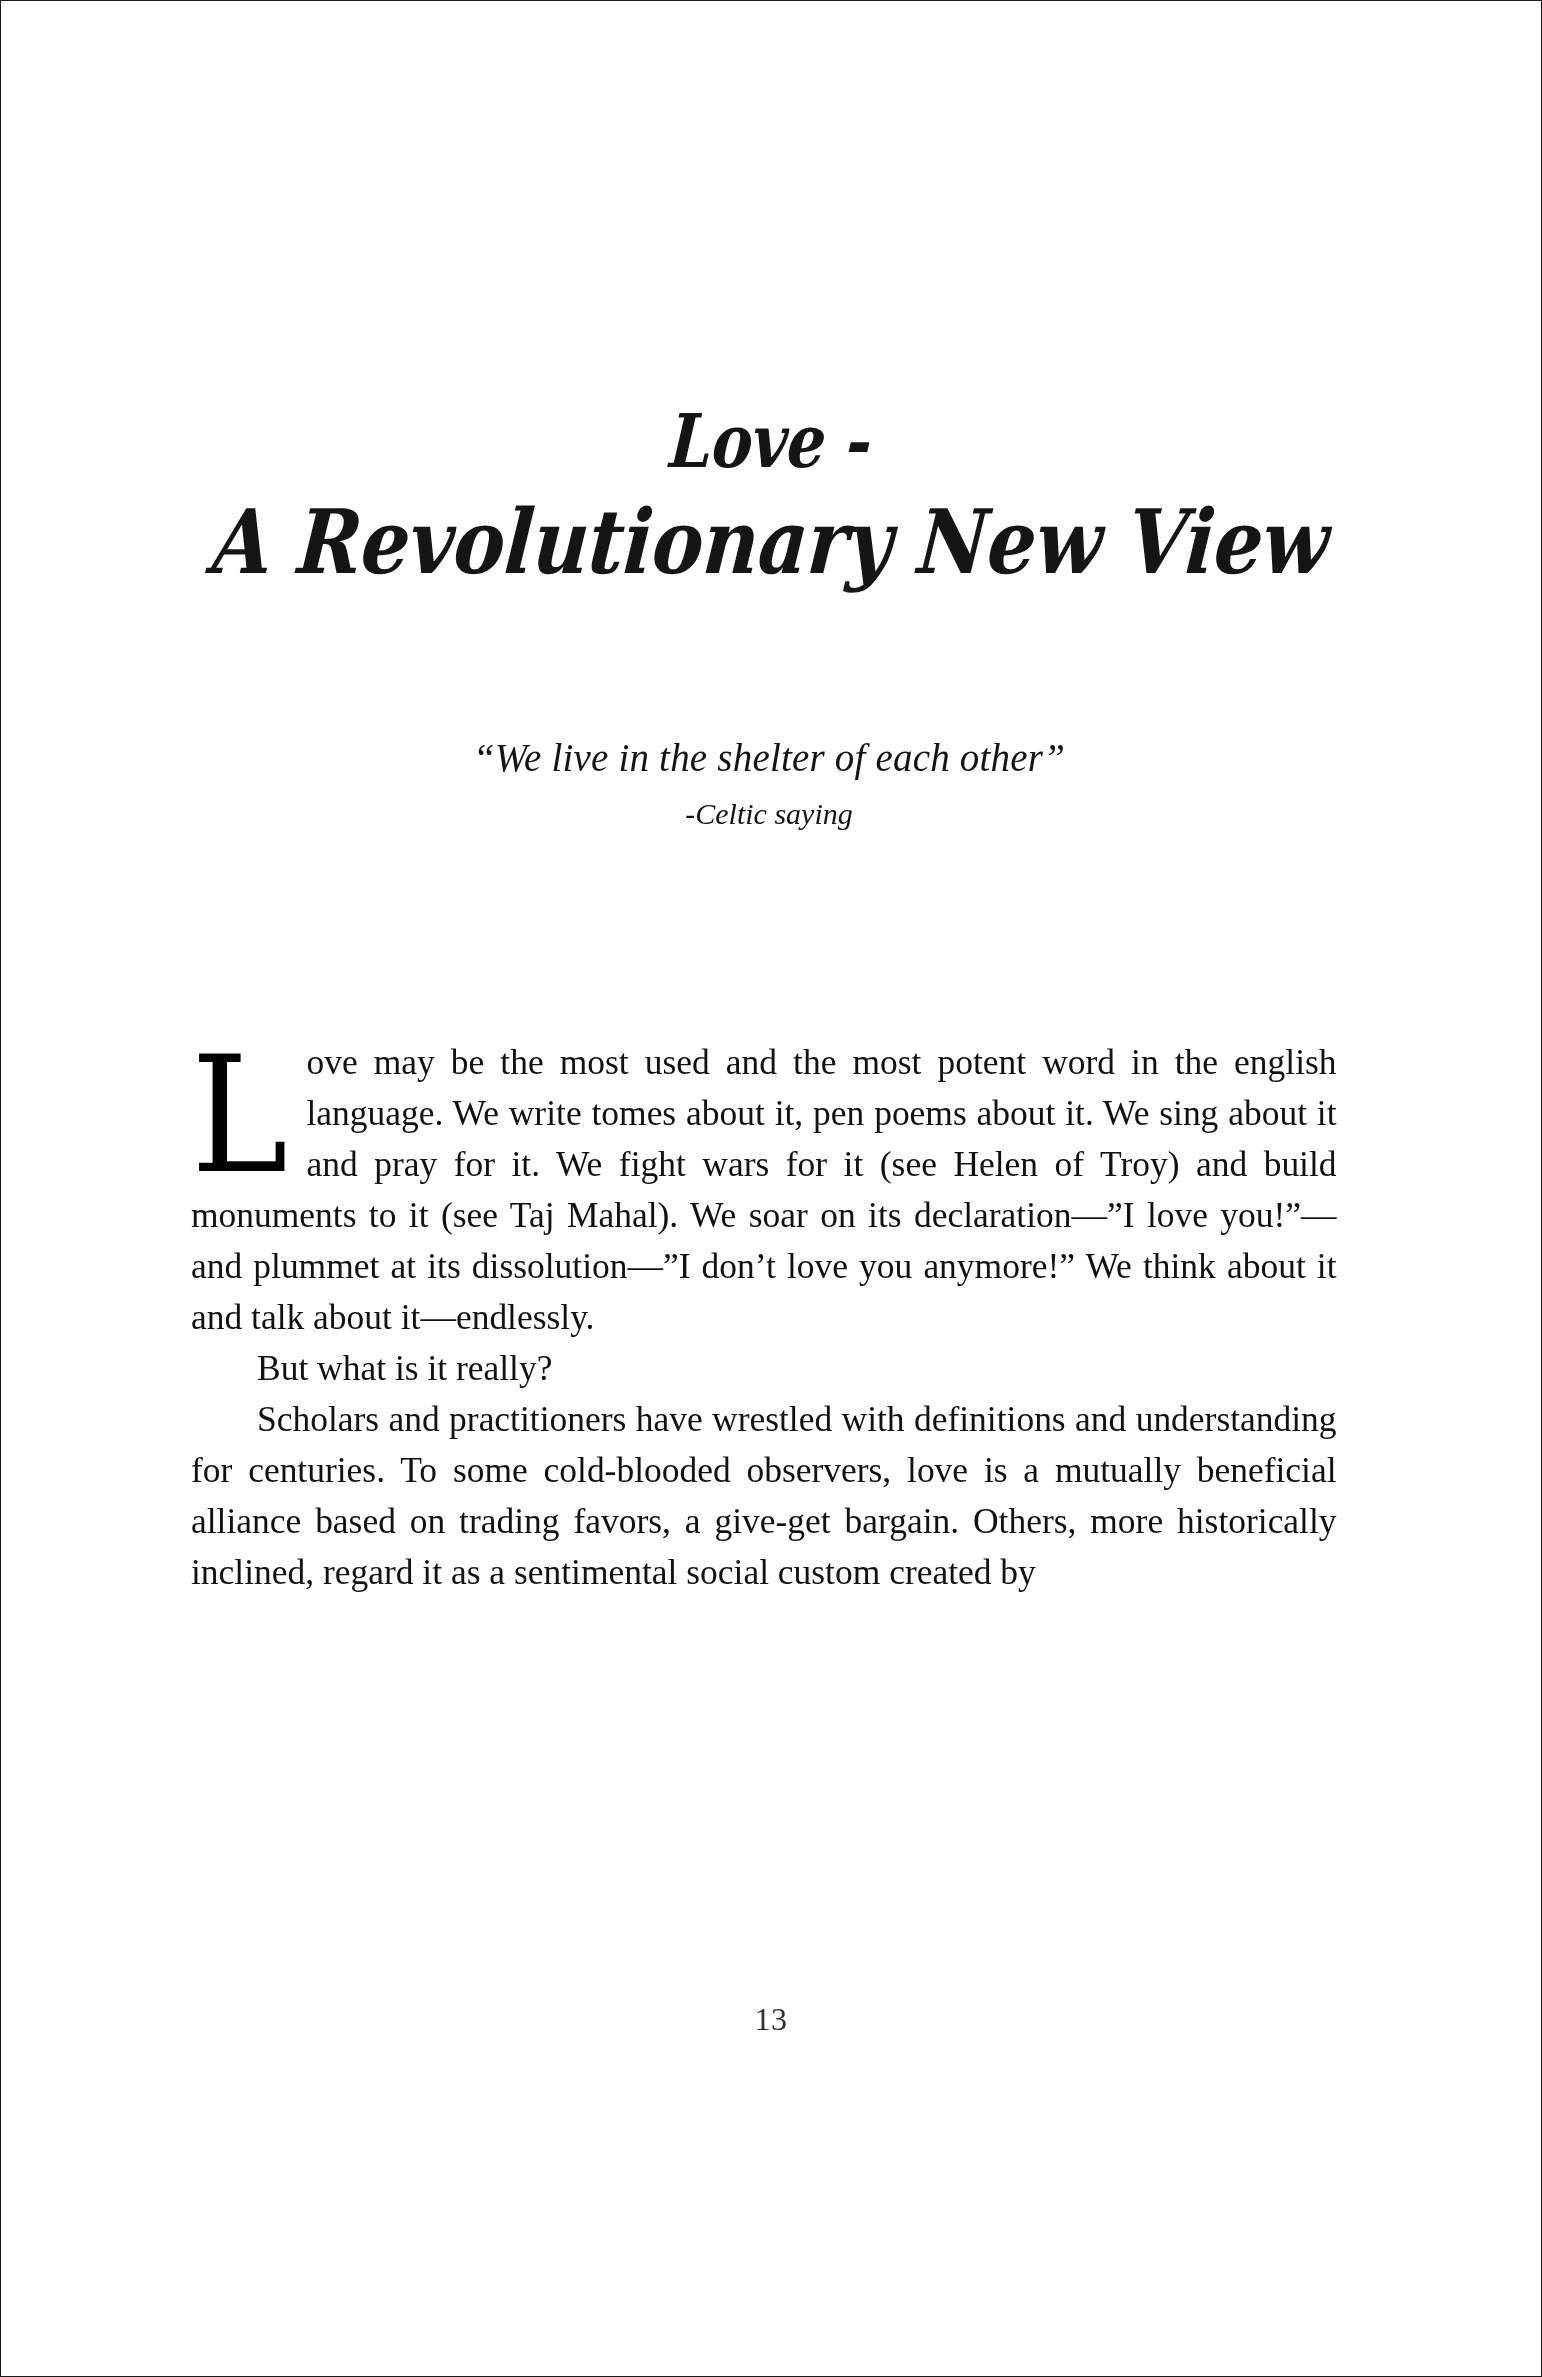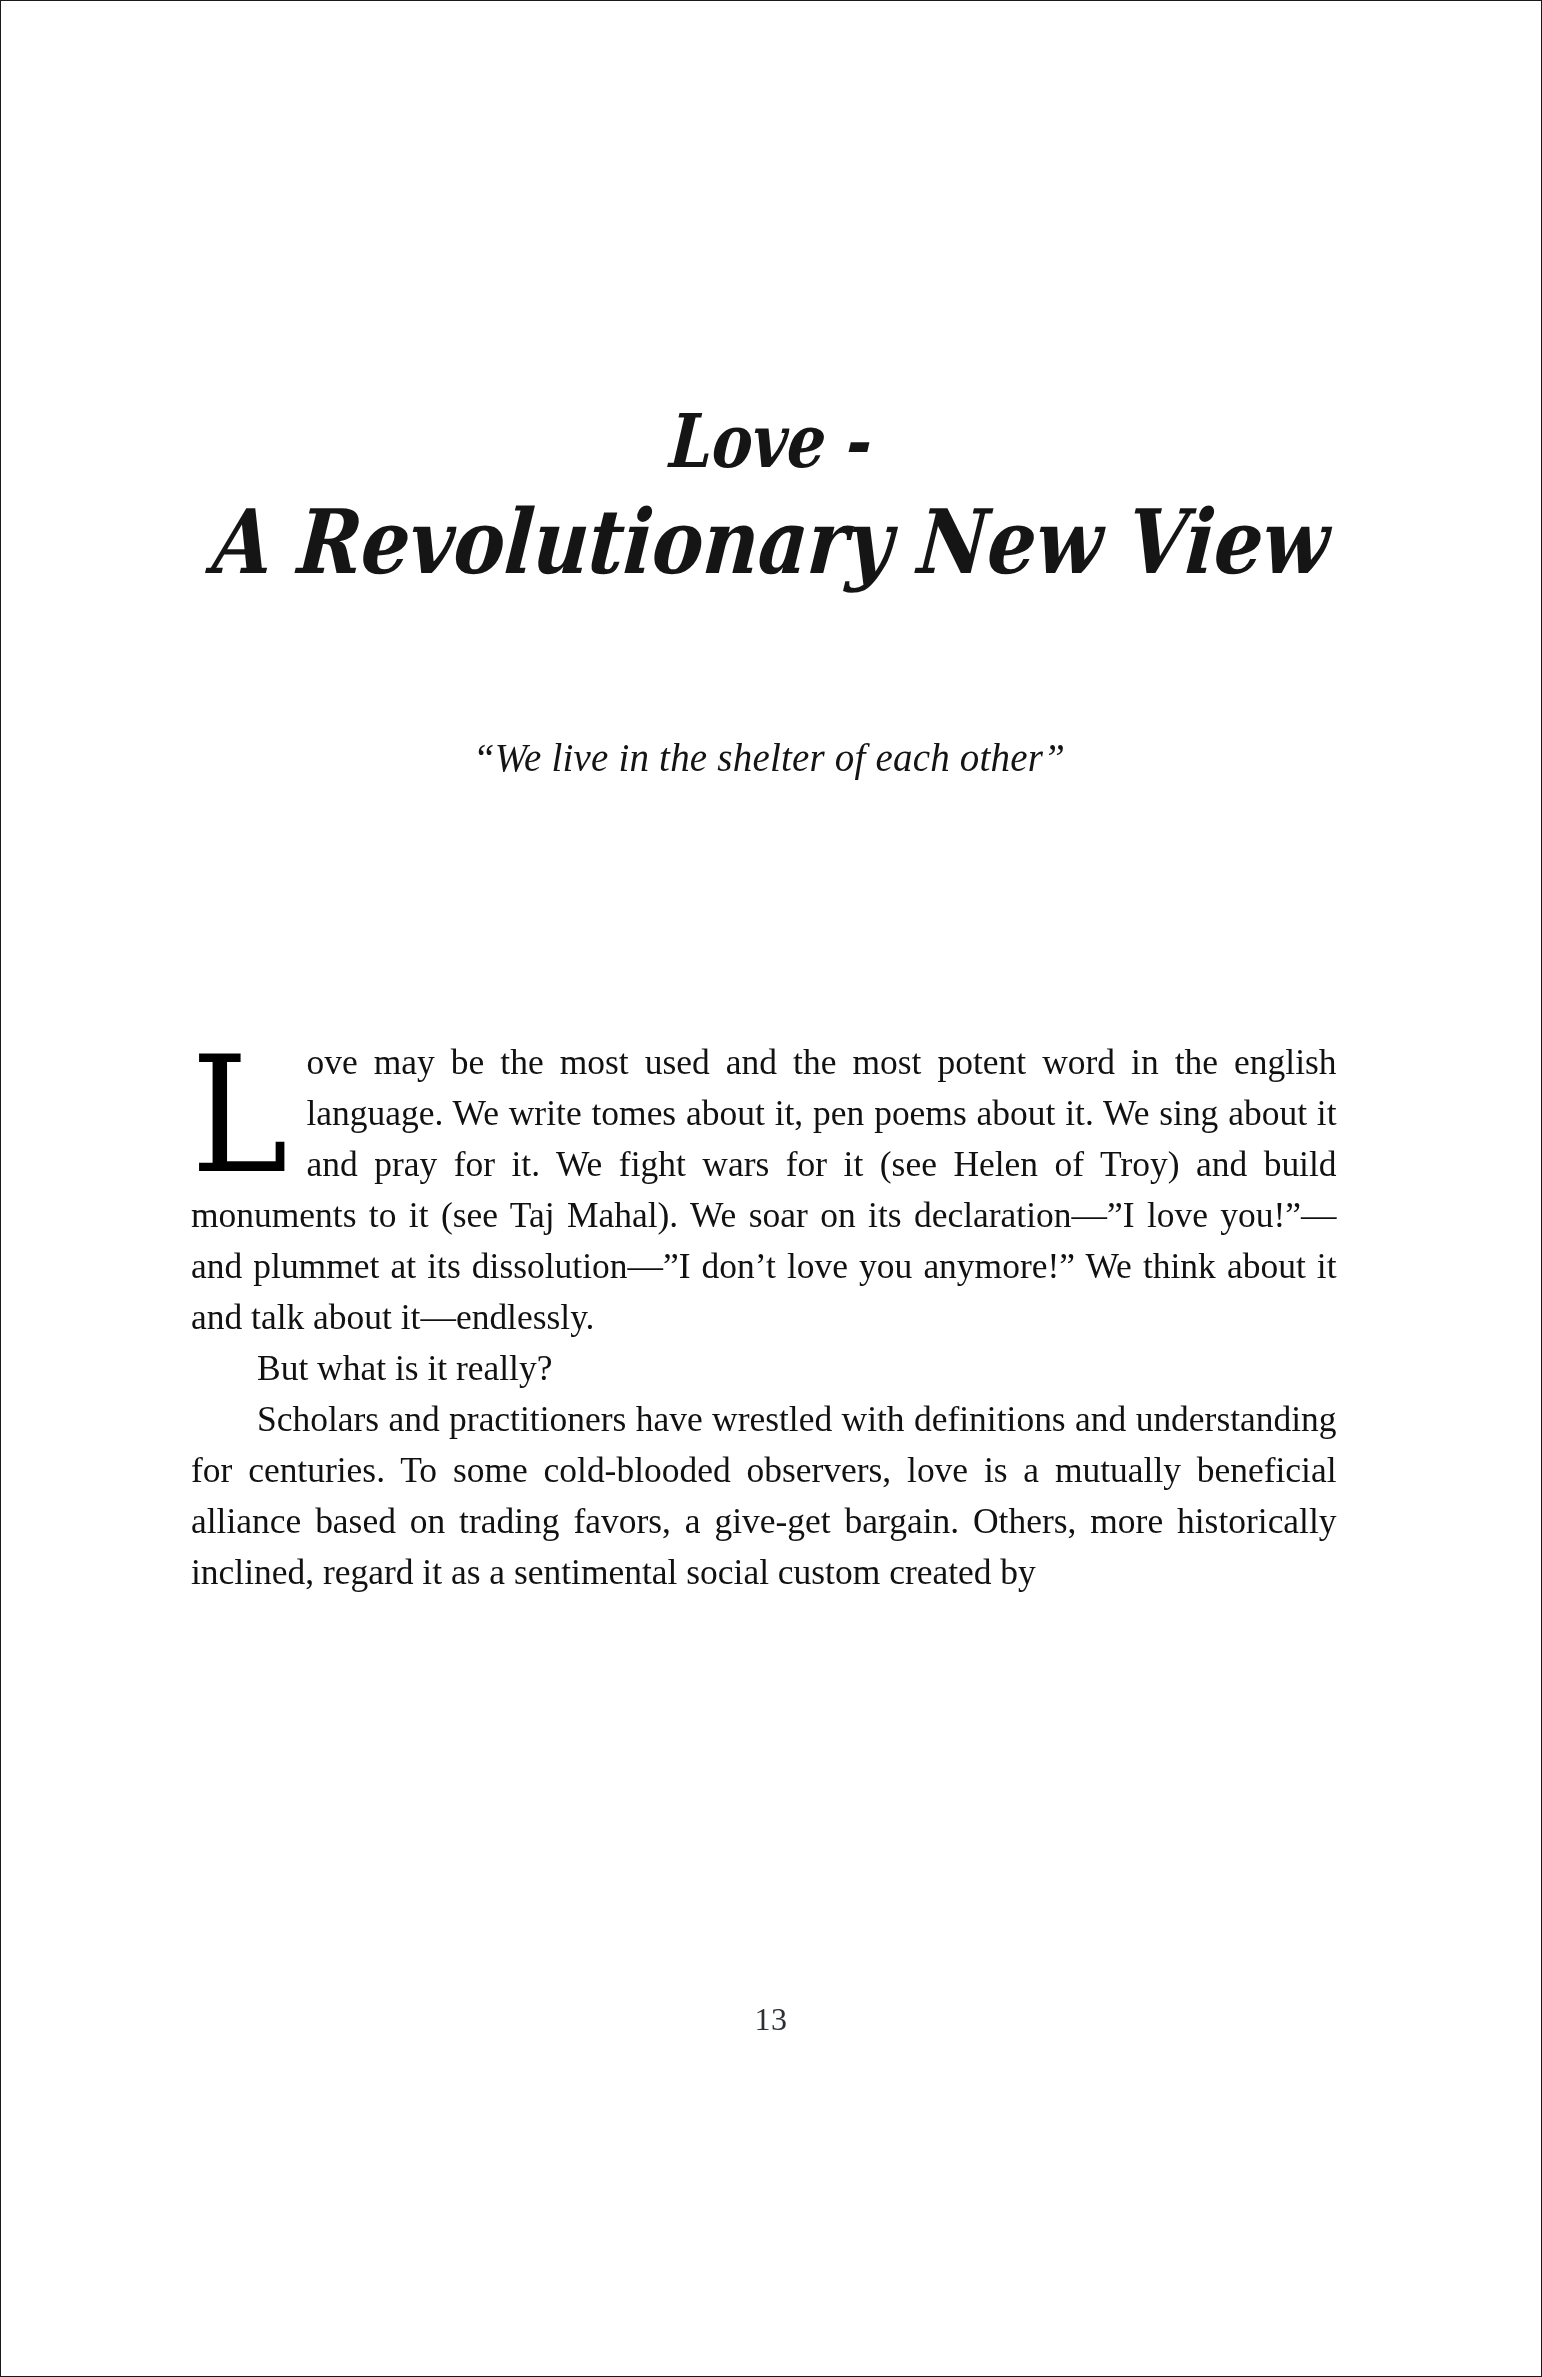--- a/index.html
+++ b/index.html
@@ -136,20 +136,21 @@
 
 <div class="page">
 
   <div class="title-block">
     <div class="title-line title-line-1">Love -</div>
     <div class="title-line title-line-2">A Revolutionary New View</div>
   </div>
 
   <div class="epigraph">
     <span class="epigraph-quote">“We live in the shelter of each other”</span>
+    <span class="epigraph-source">-Celtic saying</span>
   </div>
 
   <div class="body-col">
     <p class="body-par first"><span class="dropcap">L</span><span>ove may be the most used and the most potent word in the english language. We write tomes about it, pen poems about it. We sing about it and pray for it. We fight wars for it (see Helen of Troy) and build monuments to it (see Taj Mahal). We soar on its declaration—”I love you!”— and plummet at its dissolution—”I don’t love you anymore!” We think about it and talk about it—endlessly.</span></p>
 
     <p class="body-par indented">But what is it really?</p>
 
     <p class="body-par indented">Scholars and practitioners have wrestled with definitions and understanding for centuries. To some cold-blooded observers, love is a mutually beneficial alliance based on trading favors, a give-get bargain. Others, more historically inclined, regard it as a sentimental social custom created by</p>
   </div>
 

